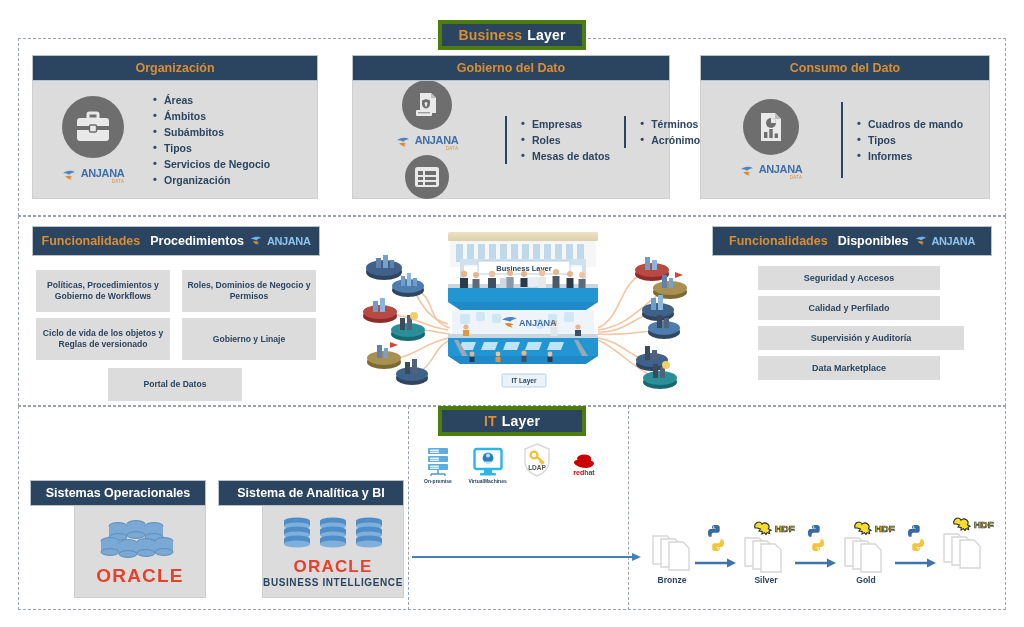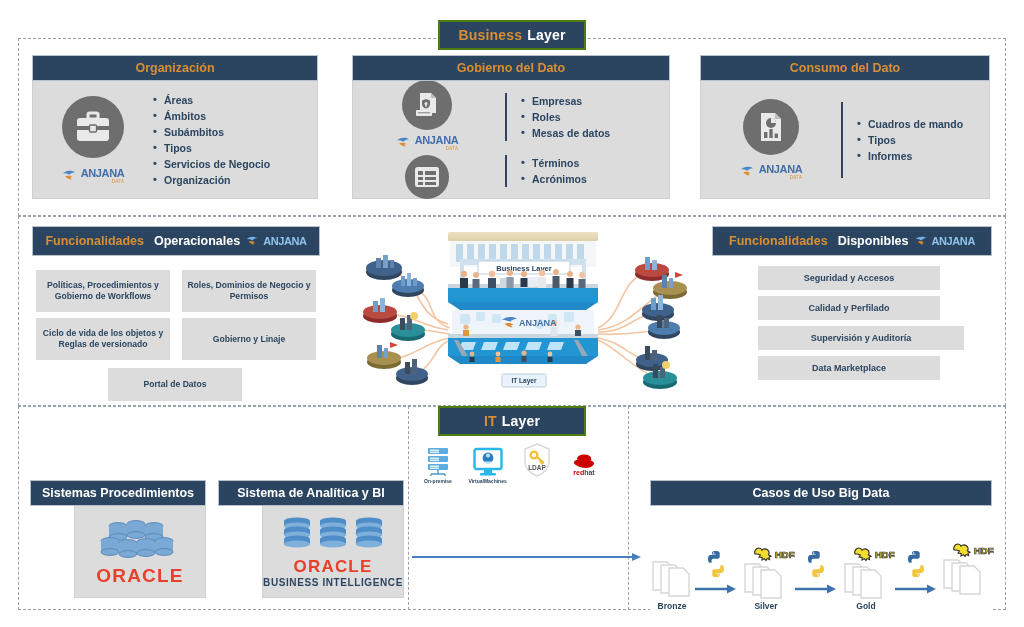--- a/index.html
+++ b/index.html
@@ -26,21 +26,21 @@
   .vdivider {
     position: absolute;
     border-left: 1px dashed #9aa3ab;
     top: 406px; height: 204px;
   }
 
   
   .layer-chip {
     position: absolute;
     background: #2b4560;
-    border: 2px solid #4d7c0f;
+    border: 4px solid #4d7c0f;
     color: #fff;
     font-size: 14px;
     font-weight: bold;
     letter-spacing: .2px;
     display: flex; align-items: center; justify-content: center;
     z-index: 6;
   }
   .layer-chip .hl { color: #d98e33; margin-right: 5px; }
   .chip-business { left: 438px; top: 20px; width: 148px; height: 30px; }
   .chip-it       { left: 438px; top: 406px; width: 148px; height: 30px; }
@@ -256,21 +256,21 @@
             <rect x="1" y="1" width="24" height="20" rx="2.5" fill="#e9e9e9"></rect>
             <rect x="4" y="5" width="5" height="4" fill="#6e6e6e"></rect>
             <rect x="11" y="5" width="11" height="4" fill="#6e6e6e"></rect>
             <rect x="4" y="11" width="5" height="3" fill="#6e6e6e"></rect>
             <rect x="11" y="11" width="11" height="3" fill="#6e6e6e"></rect>
             <rect x="4" y="16" width="5" height="3" fill="#6e6e6e"></rect>
             <rect x="11" y="16" width="11" height="3" fill="#6e6e6e"></rect>
           </svg>
         </div>
       </div>
-      <div style="display:flex;flex-direction:column;gap:14px;padding-left:4px">
+      <div style="display:flex;flex-direction:row;gap:14px;padding-left:4px">
         <div class="bgroup" style="height:48px">
           <div class="brule"></div>
           <ul class="bullets">
             <li>Empresas</li>
             <li>Roles</li>
             <li>Mesas de datos</li>
           </ul>
         </div>
         <div class="bgroup" style="height:32px">
           <div class="brule"></div>
@@ -318,21 +318,21 @@
           <li>Tipos</li>
           <li>Informes</li>
         </ul>
       </div>
     </div>
   </div>
 
   <div class="panel p-impl">
     <div class="panel-head">
       <span class="hl">Funcionalidades</span>
-      <span>Operacionales</span>
+      <span>Procedimientos</span>
       <span class="anjana">
         <svg class="mark" width="15" height="12" viewBox="0 0 17 13">
           <path d="M1 4.3 C4 1.3 9.5 1 13 3.2 C10.6 3.4 8.6 4.3 7.3 5.8 C5.2 4.6 3 4.2 1 4.3 Z" fill="#6fb3e8"></path>
           <path d="M3.2 7.2 C5.6 6.3 8.6 6.6 10.4 8.2 L8 8.6 L9.6 10.4 C7.4 10.6 4.8 9.2 3.2 7.2 Z" fill="#e08a2e"></path>
         </svg>
         <span class="word" style="color:#8fc3ec">ANJANA</span>
       </span>
     </div>
   </div>
   <div class="fbox" style="left:36px;top:270px;width:134px;height:42px">Políticas, Procedimientos y Gobierno de Workflows</div>
@@ -593,21 +593,21 @@
         <text x="16" y="30" font-family="Liberation Sans, sans-serif" font-size="7" font-weight="bold" fill="#1a1a1a" text-anchor="middle">
           <tspan fill="#cc0000">red</tspan><tspan fill="#4d4d4d">hat</tspan>
         </text>
       </svg>
       <span class="tech-label" style="visibility:hidden">redhat</span>
     </div>
   </div>
 
   <div class="panel p-oper">
     <div class="panel-head">
-      <span>Sistemas Procedimientos</span>
+      <span>Sistemas Operacionales</span>
     </div>
     <div class="panel-body">
       <div style="display:flex;flex-direction:column;align-items:center">
         <svg width="92" height="48" viewBox="0 0 92 48">
           <g fill="#7aa9d6" stroke="#5e8cbb" stroke-width="1">
             <ellipse cx="24" cy="9" rx="9" ry="3.4"></ellipse>
               <rect x="15" y="9" width="18" height="11" stroke="none"></rect>
               <ellipse cx="24" cy="20" rx="9" ry="3.4"></ellipse>
             <ellipse cx="42" cy="7" rx="9" ry="3.4"></ellipse>
               <rect x="33" y="7" width="18" height="11" stroke="none"></rect>
@@ -684,23 +684,20 @@
   </div>
 
   <div class="flow-arrow">
     <svg width="230" height="10" viewBox="0 0 230 10">
       <line x1="0" y1="5" x2="220" y2="5" stroke="#4a7ebb" stroke-width="2.2"></line>
       <path d="M220 1 l9 4 -9 4 z" fill="#4a7ebb"></path>
     </svg>
   </div>
 
   <div class="panel p-big">
-    <div class="panel-head">
-      <span>Casos de Uso Big Data</span>
-    </div>
     <div class="panel-body">
       <div class="bigflow">
 
         <div class="tier">
           <svg width="46" height="42" viewBox="0 0 46 42">
             <g fill="#fff" stroke="#d6d6d6" stroke-width="1.4">
               <path d="M4 6 h14 l6 6 v22 H4 z"></path>
               <path d="M12 9 h14 l6 6 v22 H12 z"></path>
               <path d="M20 12 h14 l6 6 v22 H20 z"></path>
             </g>

